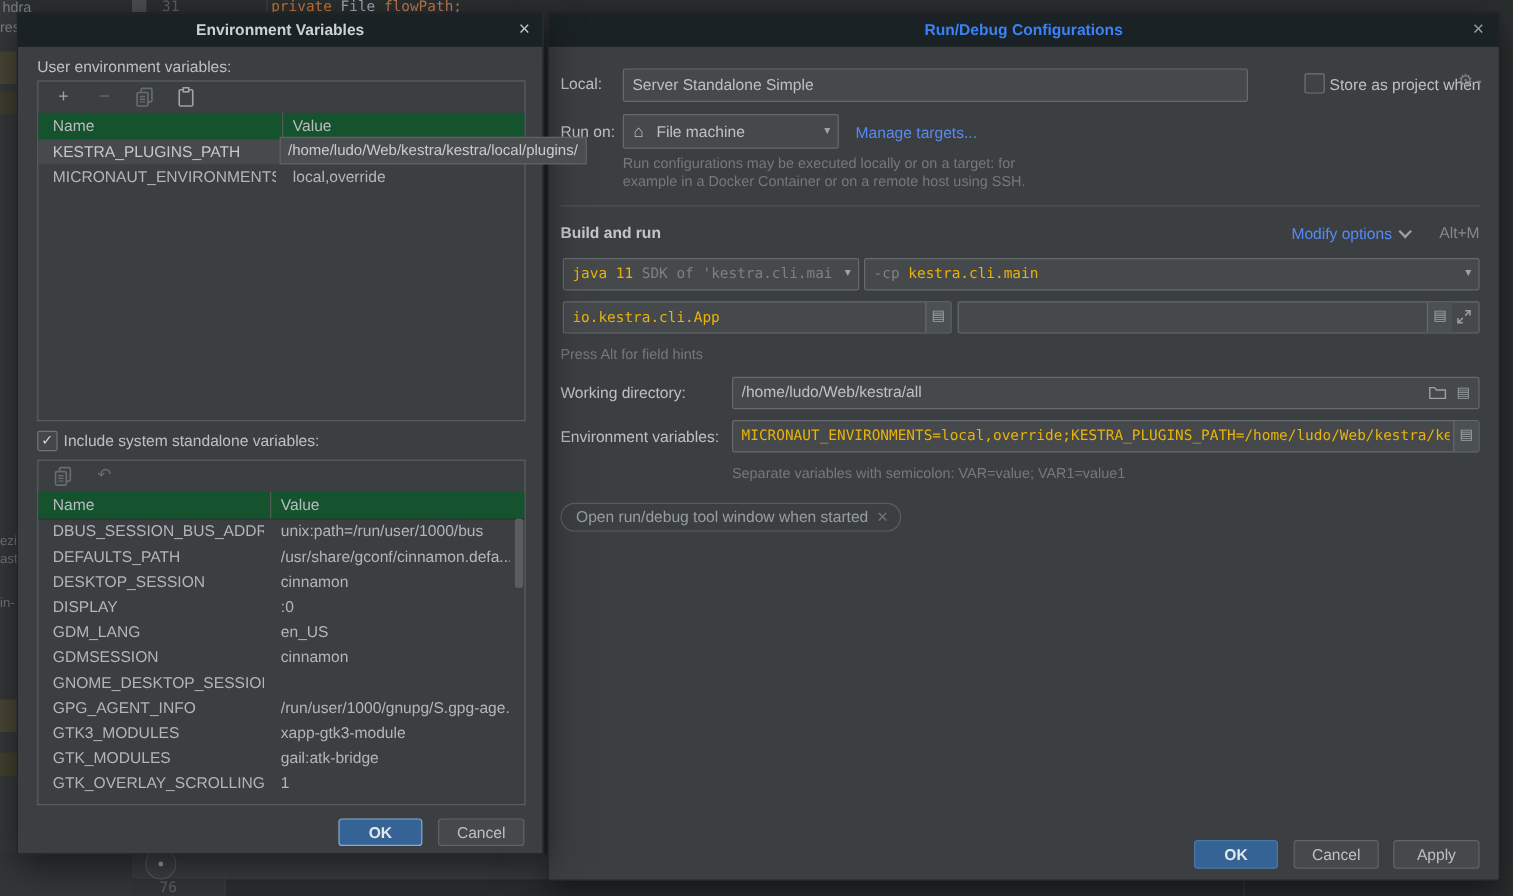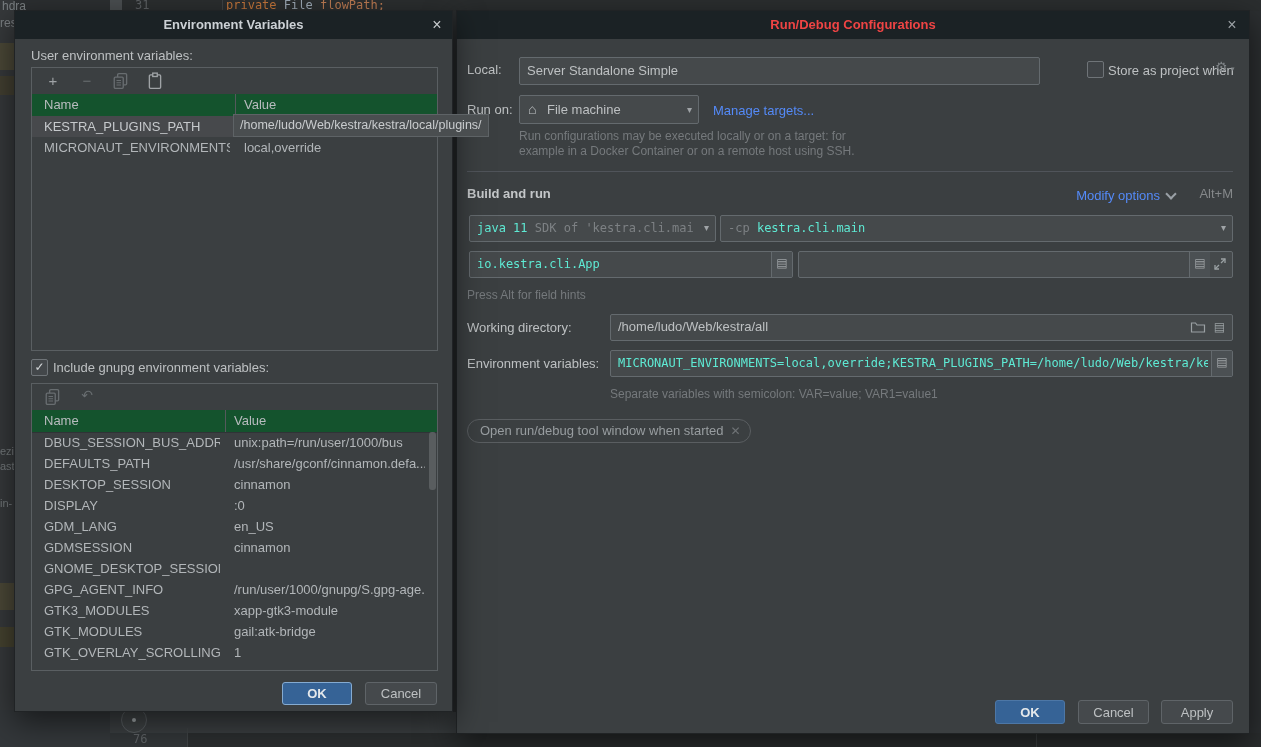--- a/index.html
+++ b/index.html
@@ -35,21 +35,21 @@
   .tdiv{position:absolute;top:0;width:1px;height:22px;background:#55595c;}
   .trow{position:absolute;left:0;right:0;height:21px;}
   .trow.sel{background:#47494c;}
   .cell{position:absolute;line-height:21px;font-size:13px;color:#b2b6b9;white-space:nowrap;overflow:hidden;}
   .sbthumb{position:absolute;width:7px;background:#595d5f;border-radius:3px;}
   
   .field{position:absolute;background:#45494b;border:1px solid #646a6e;border-radius:2px;}
   .ftxt{position:absolute;left:7px;right:20px;top:0;bottom:0;line-height:24px;font-size:13px;
         color:#bdc0c2;white-space:nowrap;overflow:hidden;}
   .mono{font-family:"DejaVu Sans Mono",monospace;font-size:12px;}
-  .mdim{color:#7d8184;} .mlit{color:#5eead4;}
+  .mdim{color:#7d8184;} .mlit{color:#eab308;}
   .arr{position:absolute;right:6px;top:0;line-height:24px;color:#9fa3a6;font-size:10px;}
   .iconbox{position:absolute;right:0;top:0;bottom:0;width:20px;background:#4b5053;
            border-left:1px solid #646a6e;text-align:center;line-height:23px;font-size:12px;color:#9fa3a6;}
   .plainicon{position:absolute;top:4px;width:16px;height:16px;color:#9aa0a3;}
   .chk{position:absolute;width:15px;height:15px;background:#43474a;border:1px solid #6f7478;border-radius:2px;
        text-align:center;line-height:14px;font-size:12px;color:#d3d6d8;}
   .btn{position:absolute;border-radius:3px;text-align:center;font-size:13px;color:#bdc0c2;
        background:#45494c;border:1px solid #5f6468;cursor:pointer;}
   .btn.primary{background:#366396;color:#e4e8eb;border-color:#4d77a6;font-weight:bold;}
   .btn.focusring{border-color:#85abd1;}
@@ -92,21 +92,21 @@
   <div class="abs" style="left:110px;top:733px;width:77px;height:14px;background:#313537"></div>
   <span class="abs gutter-num" style="left:133px;top:732px">76</span>
   <div class="vline" style="left:187px;top:728px;height:19px"></div>
   <div class="vline" style="left:1036px;top:732px;height:15px"></div>
   <div class="gcircle">
       <span class="dot"></span>
     </div>
 
   <div class="dlg" style="left:456px;top:10px;width:792px;height:722px;z-index:10">
     <div class="tbar">
-      <span class="t" style="color:#ef4444">Run/Debug Configurations</span>
+      <span class="t" style="color:#3b82f6">Run/Debug Configurations</span>
       <span class="xbtn" style="right:8px;top:5px;color:#9aa0a4">×</span>
     </div>
 
     <span class="lbl" style="left:10px;top:51px">Local:</span>
     <div class="field" style="left:62px;top:46px;width:519px;height:26px">
       <span class="ftxt" style="line-height:26px">Server Standalone Simple</span>
     </div>
     <span class="chk" style="left:630px;top:50px;background:#3f4346"></span>
     <span class="lbl" style="left:651px;top:52px">Store as project when</span>
     <span class="abs" style="left:758px;top:48px;font-size:14px;color:#7e8386">⚙</span>
@@ -213,21 +213,21 @@
         <span class="cell" style="left:12px;width:186px;color:#c6c9cc">KESTRA_PLUGINS_PATH</span>
         <span class="cell" style="left:212px;right:4px">/home/ludo/Web/kestra/kestra/local/plugins/</span>
       </div>
       <div class="trow" style="top:69px">
         <span class="cell" style="left:12px;width:186px">MICRONAUT_ENVIRONMENTS</span>
         <span class="cell" style="left:212px;right:4px">local,override</span>
       </div>
     </div>
 
     <span class="chk" style="left:16px;top:348px"><span>✓</span></span>
-    <span class="lbl" style="left:38px;top:349px">Include gnupg environment variables:</span>
+    <span class="lbl" style="left:38px;top:349px">Include system standalone variables:</span>
 
     <div class="panel" style="left:16px;top:372px;width:405px;height:286px">
       <svg class="ticon off" style="left:12px;top:4px" viewBox="0 0 16 16">
         <rect x="5" y="1.5" width="8" height="10" rx="1" fill="none" stroke="#686d70" stroke-width="1.2"></rect>
         <rect x="2" y="4.5" width="8" height="10" rx="1" fill="#3b3f41" stroke="#686d70" stroke-width="1.2"></rect>
         <path d="M4 7.5 h4 M4 9.5 h4 M4 11.5 h4" stroke="#686d70" stroke-width="1"></path>
       </svg>
       <span class="ticon off" style="left:46px;top:3px;font-size:14px">↶</span>
       <div class="thead" style="top:26px">
         <span class="col" style="left:12px">Name</span>

